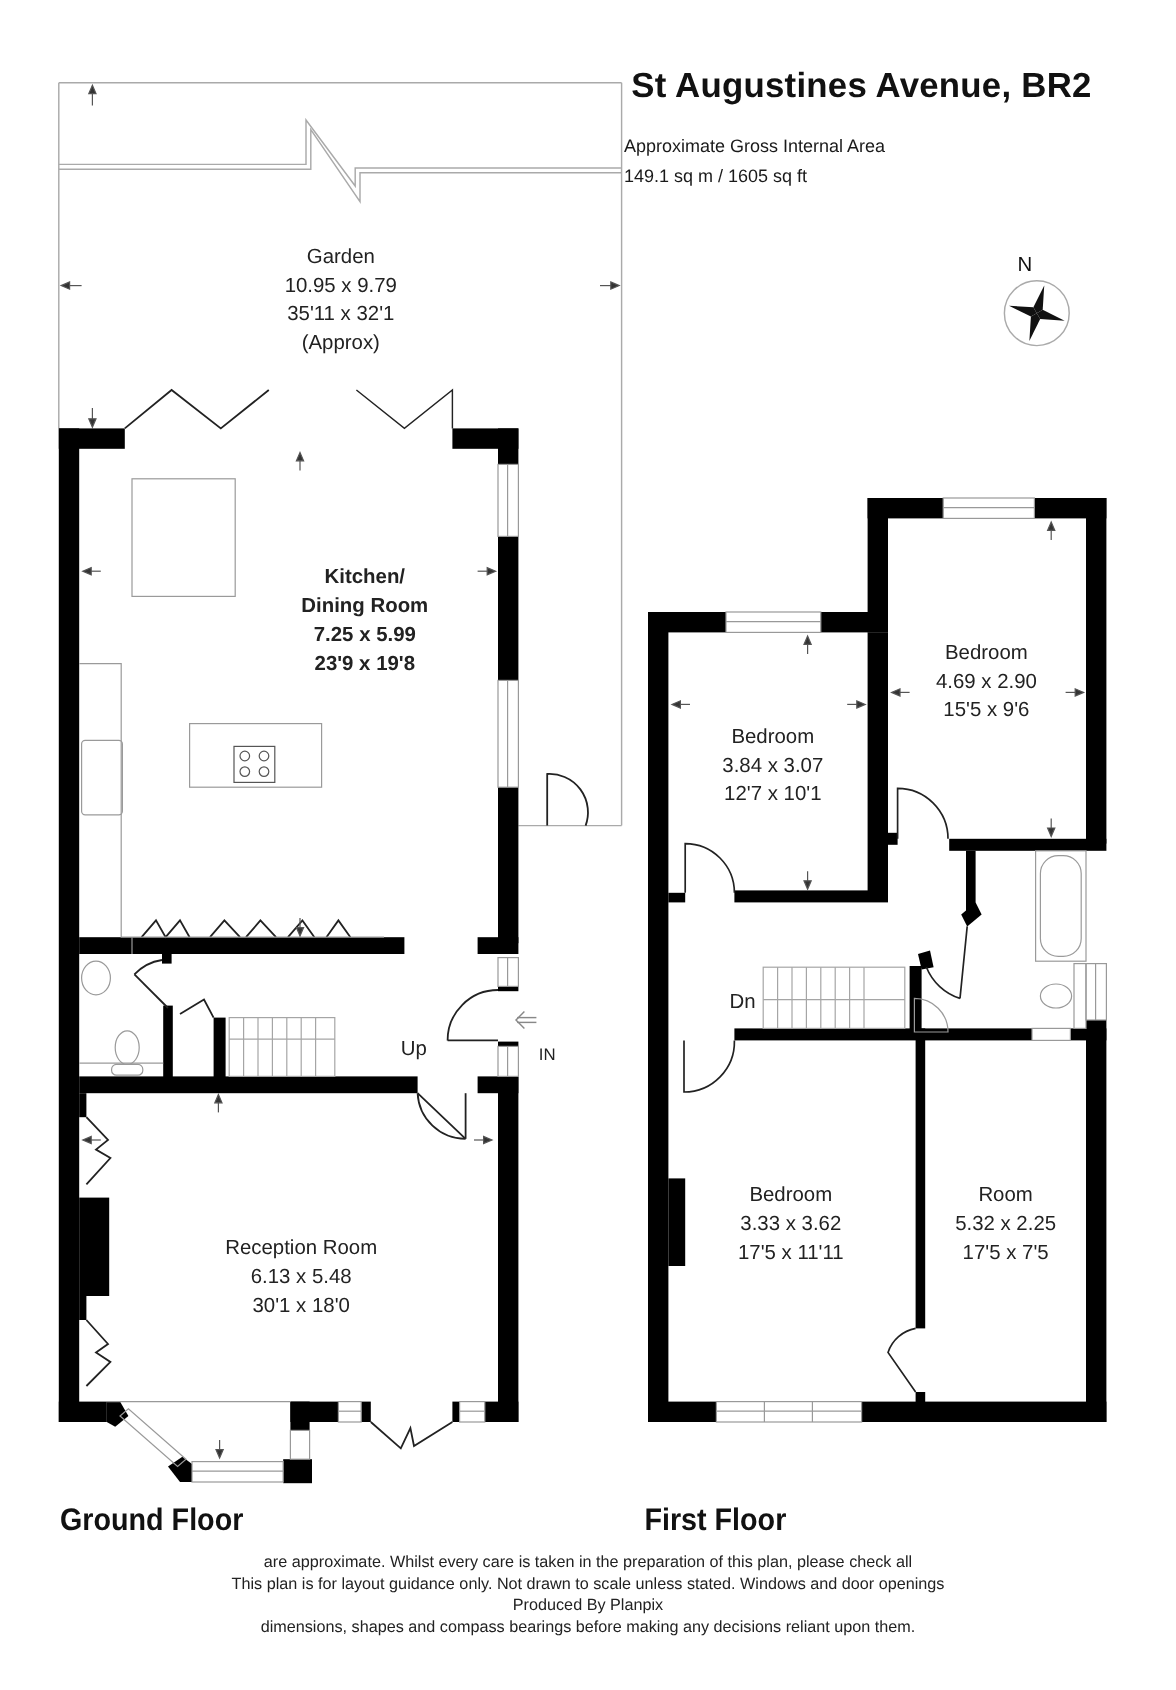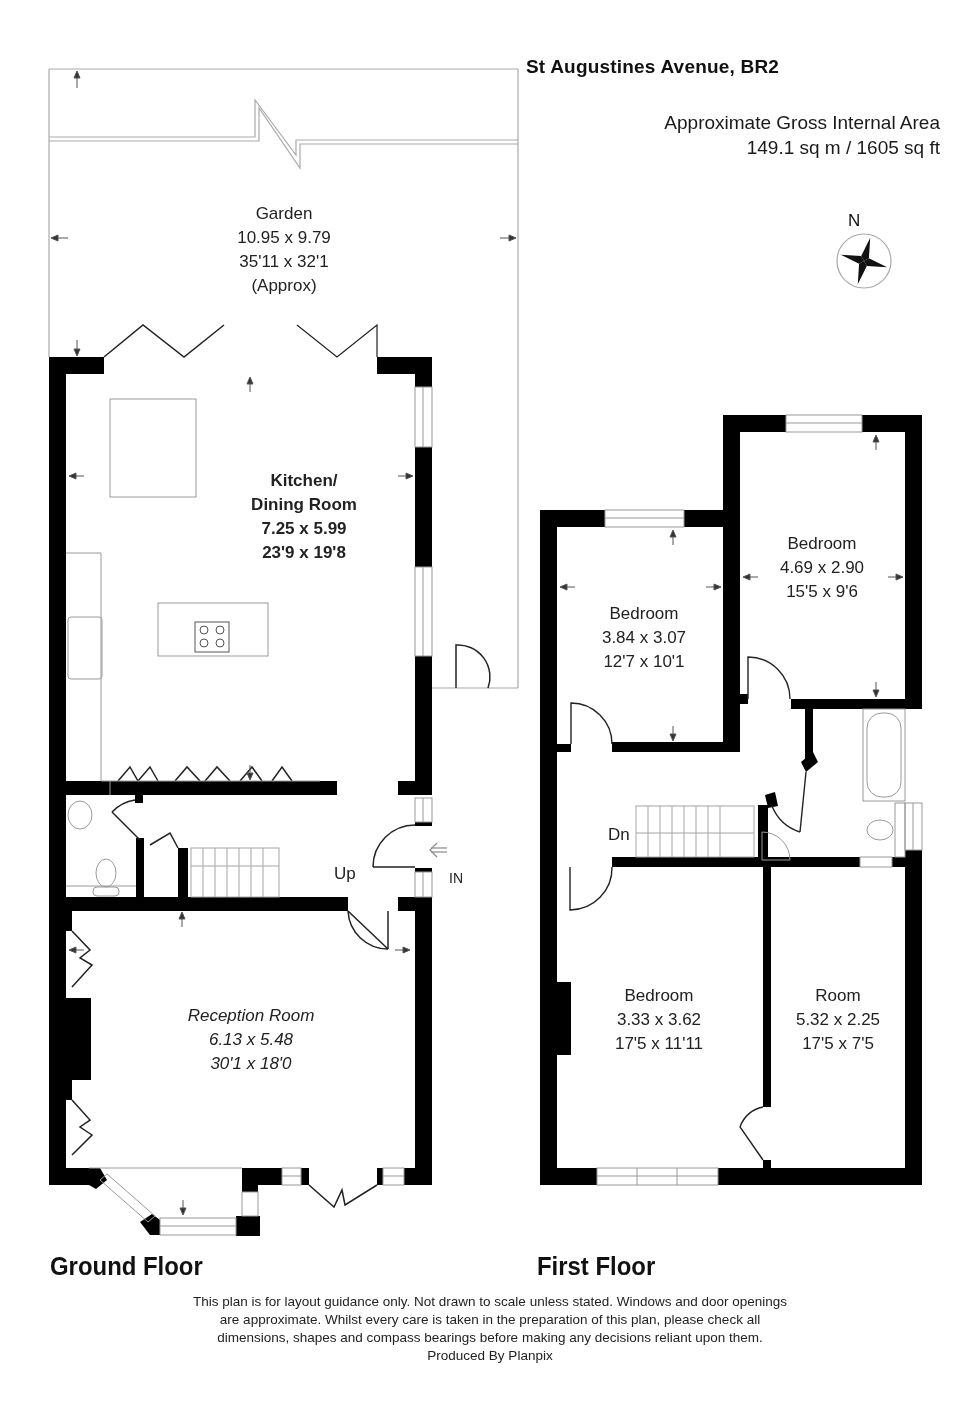--- a/index.html
+++ b/index.html
@@ -1,19 +1,19 @@
 <!DOCTYPE html>
 <html><head>
 <meta charset="utf-8">
 <style>
   html, body { margin: 0; padding: 0; background: #ffffff; }
   body { width: 980px; height: 1408px; position: relative; overflow: hidden; font-family: "Liberation Sans", sans-serif; color: #1a1a1a; }
   .abs { position: absolute; }
-  .title { left: 526px; top: 56px; font-size: 19px; font-weight: bold; color: #111; letter-spacing: 0.2px; white-space: nowrap; }
-  .subtitle { left: 520px; top: 110px; width: 420px; text-align: right; font-size: 19px; line-height: 25px; color: #1a1a1a; }
+  .title { left: 526px; top: 56px; font-size: 29px; font-weight: bold; color: #111; letter-spacing: 0.2px; white-space: nowrap; }
+  .subtitle { left: 520px; top: 110px; width: 420px; text-align: left; font-size: 15px; line-height: 25px; color: #1a1a1a; }
   .compass-n { left: 848px; top: 211px; font-size: 17px; color: #111; }
   svg.plan { position: absolute; left: 0; top: 0; }
   .label { position: absolute; text-align: center; font-size: 17px; line-height: 24px; color: #222; white-space: nowrap; transform: translateX(-50%); }
   .floor-label { position: absolute; font-size: 26px; font-weight: bold; color: #111; transform: scaleX(0.92); transform-origin: left; }
   .small-label { position: absolute; font-size: 17px; color: #222; text-align: center; }
   .disclaimer { left: 140px; top: 1293px; width: 700px; text-align: center; font-size: 13.5px; line-height: 18px; color: #222; font-family: "Liberation Sans Narrow", "Liberation Sans", sans-serif; }
 </style>
 </head>
 <body>
 
@@ -302,21 +302,21 @@
   <div>(Approx)</div>
 </div>
 
 <div class="label" style="left:304px; top:469px;font-weight:bold;">
   <div>Kitchen/</div>
   <div>Dining Room</div>
   <div>7.25 x 5.99</div>
   <div>23'9 x 19'8</div>
 </div>
 
-<div class="label" style="left:251px; top:1004px;font-style:italic;">
+<div class="label" style="left:251px; top:1028px;">
   <div>Reception Room</div>
   <div>6.13 x 5.48</div>
   <div>30'1 x 18'0</div>
 </div>
 <div class="small-label" style="left:286px; top:864px;margin-left:48px;">Up</div>
 <div class="small-label" style="left:449px; top:870px; font-size:14px;">IN</div>
 
 <div class="label" style="left:644px; top:602px;">
   <div>Bedroom</div>
   <div>3.84 x 3.07</div>
@@ -336,17 +336,17 @@
   <div>Room</div>
   <div>5.32 x 2.25</div>
   <div>17'5 x 7'5</div>
 </div>
 <div class="small-label" style="left:608px; top:825px;">Dn</div>
 
 <div class="floor-label" style="left:50px; top:1251px;">Ground Floor</div>
 <div class="floor-label" style="left:537px; top:1251px;">First Floor</div>
 
 <div class="abs disclaimer">
+  <div>are approximate. Whilst every care is taken in the preparation of this plan, please check all</div>
   <div>This plan is for layout guidance only. Not drawn to scale unless stated. Windows and door openings</div>
-  <div>are approximate. Whilst every care is taken in the preparation of this plan, please check all</div>
+  <div>Produced By Planpix</div>
   <div>dimensions, shapes and compass bearings before making any decisions reliant upon them.</div>
-  <div>Produced By Planpix</div>
 </div>
 
 </body></html>

